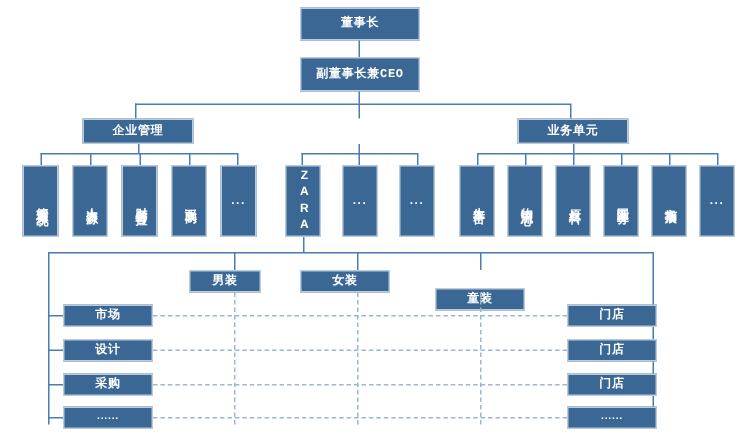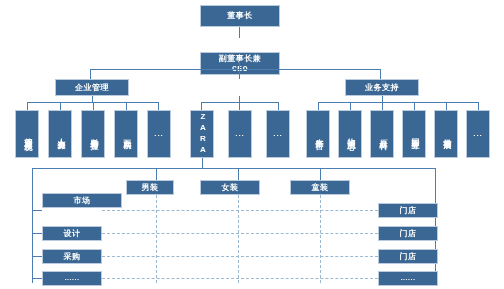--- a/index.html
+++ b/index.html
@@ -68,33 +68,33 @@
 </style>
 </head>
 <body>
 
 <div id="chart">
 
   <div class="box h" style="left:200px;top:5px;width:80px;height:22px;">董事长</div>
 
   <div class="ln v" style="left:239px;top:27px;height:11px;"></div>
 
-  <div class="box h" style="left:200px;top:52px;width:80px;height:23px;flex-direction:column;">
+  <div class="box h" style="left:200px;top:38px;width:80px;height:23px;">
     <span>副董事长兼</span>
     <span>CEO</span>
   </div>
 
   <div class="ln v" style="left:239px;top:61px;height:8px;"></div>
   <div class="ln h" style="left:90px;top:69px;width:290px;"></div>
   <div class="ln v" style="left:90px;top:69px;height:10px;"></div>
   <div class="ln v" style="left:239px;top:69px;height:10px;"></div>
   <div class="ln v" style="left:380px;top:69px;height:10px;"></div>
 
   <div class="box h" style="left:55px;top:79px;width:74px;height:17px;">企业管理</div>
-  <div class="box h" style="left:345px;top:79px;width:74px;height:17px;">业务支持</div>
+  <div class="box h" style="left:345px;top:79px;width:74px;height:17px;">业务单元</div>
 
   <div class="ln v" style="left:92px;top:96px;height:6px;"></div>
   <div class="ln h" style="left:27px;top:102px;width:131px;"></div>
   <div class="ln v" style="left:27px;top:102px;height:8px;"></div>
   <div class="ln v" style="left:60px;top:102px;height:8px;"></div>
   <div class="ln v" style="left:93px;top:102px;height:8px;"></div>
   <div class="ln v" style="left:126px;top:102px;height:8px;"></div>
   <div class="ln v" style="left:158px;top:102px;height:8px;"></div>
 
   <div class="box v" style="left:15px;top:110px;width:24px;height:48px;">管理与系统</div>
@@ -132,42 +132,42 @@
   <div class="ln v" style="left:202px;top:158px;height:10px;"></div>
 
   <div class="bracket" style="left:32px;top:168px;width:404px;height:115px;border-bottom:none;"></div>
 
   <div class="ln v" style="left:156px;top:168px;height:12px;"></div>
   <div class="ln v" style="left:238px;top:168px;height:12px;"></div>
   <div class="ln v" style="left:320px;top:168px;height:12px;"></div>
 
   <div class="box h" style="left:126px;top:180px;width:48px;height:15px;">男装</div>
   <div class="box h" style="left:200px;top:180px;width:60px;height:15px;">女装</div>
-  <div class="box h" style="left:290px;top:180px;width:60px;height:15px;">童装</div>
+  <div class="box h" style="left:290px;top:192px;width:60px;height:15px;">童装</div>
 
   <div class="dash-v" style="left:156px;top:195px;height:88px;"></div>
   <div class="dash-v" style="left:238px;top:195px;height:88px;"></div>
   <div class="dash-v" style="left:320px;top:195px;height:88px;"></div>
 
   <div class="dash-h" style="left:102px;top:210px;width:276px;"></div>
   <div class="dash-h" style="left:102px;top:233px;width:276px;"></div>
   <div class="dash-h" style="left:102px;top:256px;width:276px;"></div>
   <div class="dash-h" style="left:102px;top:278px;width:276px;"></div>
 
   <div class="ln h" style="left:32px;top:210px;width:10px;"></div>
   <div class="ln h" style="left:32px;top:233px;width:10px;"></div>
   <div class="ln h" style="left:32px;top:256px;width:10px;"></div>
   <div class="ln h" style="left:32px;top:278px;width:10px;"></div>
 
   <div class="ln h" style="left:426px;top:210px;width:10px;"></div>
   <div class="ln h" style="left:426px;top:233px;width:10px;"></div>
   <div class="ln h" style="left:426px;top:256px;width:10px;"></div>
   <div class="ln h" style="left:426px;top:278px;width:10px;"></div>
 
-  <div class="box h" style="left:42px;top:193px;width:80px;height:15px;">市场</div>
+  <div class="box h" style="left:42px;top:203px;width:60px;height:15px;">市场</div>
   <div class="box h" style="left:42px;top:249px;width:60px;height:15px;">采购</div>
   <div class="box h" style="left:42px;top:226px;width:60px;height:15px;">设计</div>
   <div class="box small" style="left:42px;top:271px;width:60px;height:15px;">......</div>
 
   <div class="box h" style="left:378px;top:203px;width:60px;height:15px;">门店</div>
   <div class="box h" style="left:378px;top:226px;width:60px;height:15px;">门店</div>
   <div class="box h" style="left:378px;top:249px;width:60px;height:15px;">门店</div>
   <div class="box small" style="left:378px;top:271px;width:60px;height:15px;">......</div>
 
 </div>

